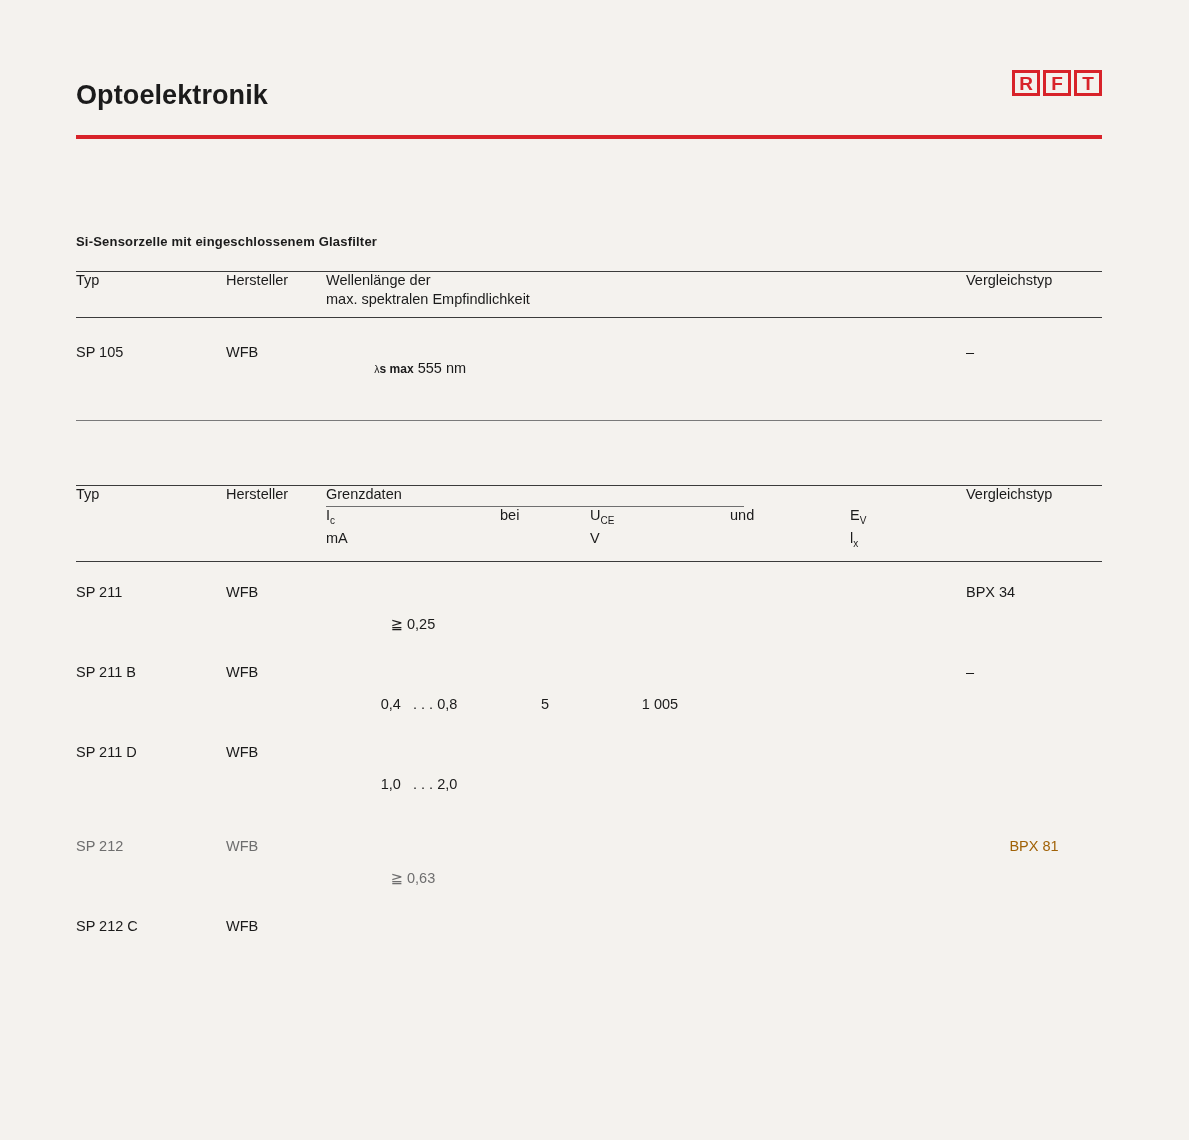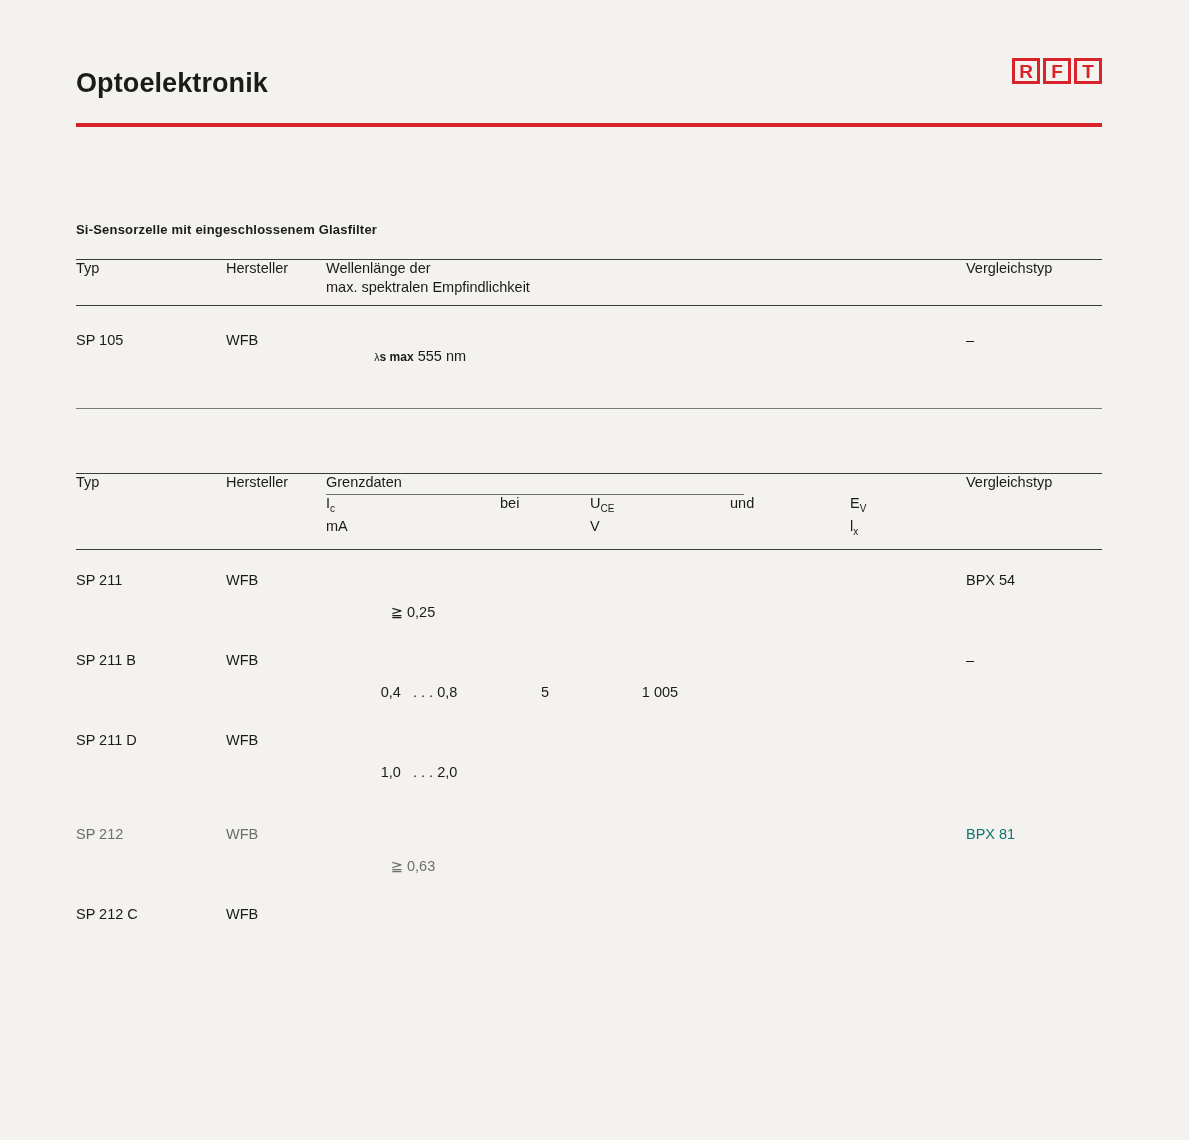--- a/index.html
+++ b/index.html
@@ -12,20 +12,21 @@
     background: #f4f2ee;
     font-family: "Liberation Sans", sans-serif;
     color: #1b1b1b;
     overflow: hidden;
   }
   .page {
     position: relative;
     width: 1189px;
     height: 812px;
     box-sizing: border-box;
+    margin-top: 12px;
   }
   .content {
     position: absolute;
     left: 76px;
     top: 0;
     width: 1026px;
   }
 
   
   .header {
@@ -243,21 +244,21 @@
             <tr class="data-row">
           <td class="col-typ">SP 211</td>
           <td class="col-her">WFB</td>
           <td class="col-grenz">
             <div class="val-cell">
               <div class="v-range">≧ 0,25</div>
               <div class="v-uce"></div>
               <div class="v-und"></div>
             </div>
           </td>
-          <td class="col-vgl">BPX 54</td>
+          <td class="col-vgl">BPX 34</td>
         </tr>
         <tr class="data-row">
           <td class="col-typ">SP 211 B</td>
           <td class="col-her">WFB</td>
           <td class="col-grenz">
             <div class="val-cell">
               <div class="v-range">   0,4   . . . 0,8</div>
               <div class="v-uce">5</div>
               <div class="v-und">1 005</div>
             </div>
@@ -283,21 +284,21 @@
         <tr class="data-row faded">
           <td class="col-typ">SP 212</td>
           <td class="col-her">WFB</td>
           <td class="col-grenz">
             <div class="val-cell">
               <div class="v-range">≧ 0,63</div>
               <div class="v-uce"></div>
               <div class="v-und"></div>
             </div>
           </td>
-          <td class="col-vgl" style="color:#0f766e;">BPX 81</td>
+          <td class="col-vgl" style="color:#a16207;text-align:center;">BPX 81</td>
         </tr>
         <tr class="data-row">
           <td class="col-typ">SP 212 C</td>
           <td class="col-her">WFB</td>
           <td class="col-grenz">
             
           </td>
           <td class="col-vgl"></td>
         </tr>
 

